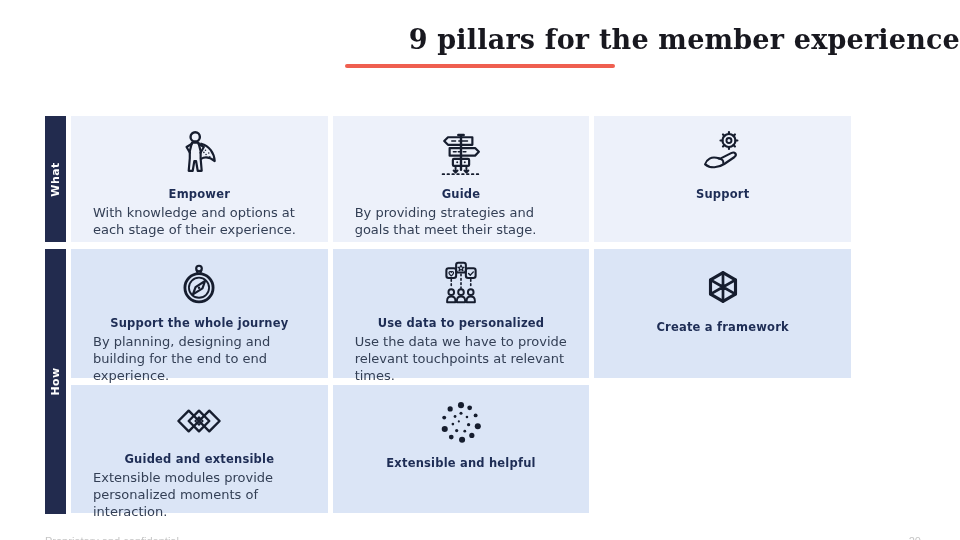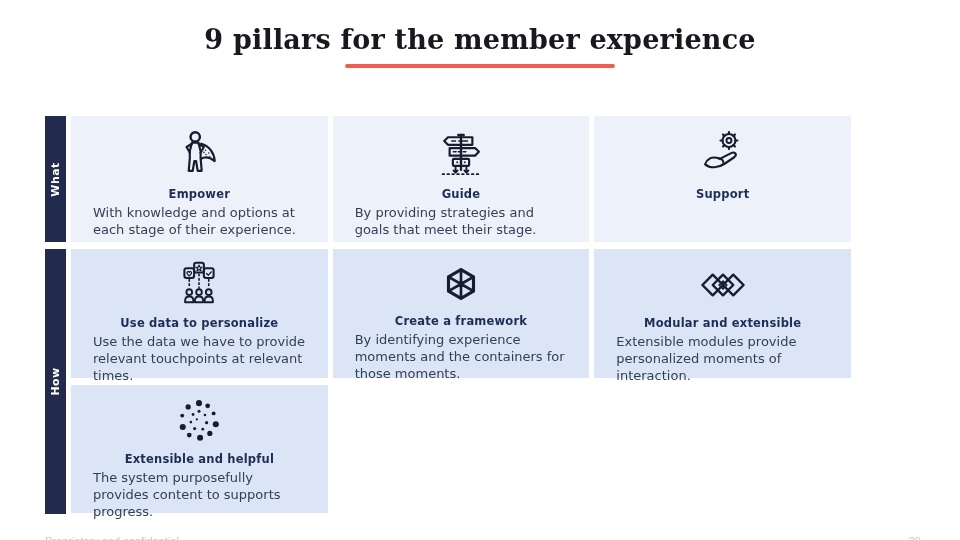--- a/index.html
+++ b/index.html
@@ -5,21 +5,21 @@
   :root{
     --accent:#ef5f50; --sidebar-bg:#222b4e; --row1-card-bg:#edf1fa; --row23-card-bg:#dbe5f6;
     --title-color:#18181f; --card-title-color:#1e2d55; --body-color:#333f55;
     --icon-color:#161d2e; --footer-color:#c6c6c6;
   }
   *{box-sizing:border-box;margin:0;padding:0}
   html,body{width:960px;height:540px}
   body{font-family:"DejaVu Sans",sans-serif;background:#fff;overflow:hidden}
   .slide{position:relative;width:960px;height:540px;background:#fff}
 
-  .title{margin-top:24px;text-align:center;font-family:"DejaVu Serif","Liberation Serif",serif;
+  .title{margin-top:24px;text-align:right;font-family:"DejaVu Serif","Liberation Serif",serif;
          font-weight:600;font-size:27px;color:var(--title-color);letter-spacing:.2px}
   .title-underline{width:270px;height:4px;border-radius:2px;background:var(--accent);margin:9px auto 0}
 
   .row-bar{position:absolute;left:45px;width:21px;background:var(--sidebar-bg);
            display:flex;align-items:center;justify-content:center}
   .row-bar span{transform:rotate(-90deg);white-space:nowrap;color:#fff;font-size:11px;
                 font-weight:bold;letter-spacing:.4px}
   .bar-what{top:92px;height:126px}
   .bar-how{top:225px;height:265px}
 
@@ -107,64 +107,77 @@
           <circle class="ic" cx="29.5" cy="11.5" r="6" stroke-width="2"></circle>
           <circle class="ic" cx="29.5" cy="11.5" r="2.3" stroke-width="1.8"></circle>
           <path class="ic" stroke-width="2" d="M35.5 11.5 H37.3 M33.7 15.7 L35 17 M29.5 17.5 V19.3 M25.3 15.7 L24 17 M23.5 11.5 H21.7 M25.3 7.3 L24 6 M29.5 5.5 V3.7 M33.7 7.3 L35 6"></path>
           <path class="ic" stroke-width="2" d="M7.5 33.5 C9 28.5 13.5 26.5 18 27.5 L21.5 28.3 L31.5 23.2 C35 21.5 37.5 24.5 34.3 27 L25.5 33 C19.5 37 12.5 37.5 7.5 33.5 Z"></path>
           <path class="ic" stroke-width="1.8" d="M20 28.2 C23 28.6 24.8 30.2 24.2 32.3"></path>
         </svg>
       </div>
       <div class="card-title">Support</div>
     </div>
 
+    <div class="card r23">
+      <div class="icon-box">
+        <svg width="52" height="52" viewBox="0 0 48 48">
+          <circle class="ic" cx="24" cy="8.8" r="2.6" stroke-width="2"></circle>
+          <path class="ic" stroke-width="1.6" d="M21.8 10.6 L22.6 13.3 M26.2 10.6 L25.4 13.3"></path>
+          <circle class="ic" cx="24" cy="26.5" r="13" stroke-width="2.6"></circle>
+          <circle class="ic" cx="24" cy="26.5" r="9.3" stroke-width="1.7"></circle>
+          <path class="ic" stroke-width="2" d="M29.6 20.3 L27.2 27.1 L18.4 32.7 L20.8 25.9 Z"></path>
+          <circle class="icf" cx="24" cy="26.5" r="1.1"></circle>
+        </svg>
+      </div>
+      <div class="card-title">Support the whole journey</div>
+      <div class="card-desc">By planning, designing and building for the end to end experience.</div>
+    </div>
 
     <div class="card r23">
       <div class="icon-box">
         <svg width="52" height="52" viewBox="0 0 48 48">
           <rect class="ic" stroke-width="1.9" x="10.5" y="8.5" width="9" height="9" rx="2"></rect>
           <rect class="ic" stroke-width="1.9" x="19.5" y="3.5" width="9" height="9" rx="2"></rect>
           <rect class="ic" stroke-width="1.9" x="28.5" y="8.5" width="9" height="9" rx="2"></rect>
           <path class="ic" stroke-width="1.1" d="M15 15.6 C12.9 14.1 12.4 12.6 13.4 11.8 C14.2 11.2 15 11.7 15 12.4 C15 11.7 15.8 11.2 16.6 11.8 C17.6 12.6 17.1 14.1 15 15.6 Z"></path>
           <path class="ic" stroke-width="1.1" d="M24 5.6 L24.8 7.5 L26.8 7.6 L25.2 8.9 L25.8 10.8 L24 9.7 L22.2 10.8 L22.8 8.9 L21.2 7.6 L23.2 7.5 Z"></path>
           <path class="ic" stroke-width="1.3" d="M31 13.3 L32.6 14.9 L35.4 11.9"></path>
           <path class="ic" stroke-width="1.5" stroke-dasharray="1.5 2.5" d="M15 19 V27 M24 14 V27 M33 19 V27"></path>
           <circle class="ic" cx="15" cy="30.6" r="2.6" stroke-width="1.8"></circle>
           <circle class="ic" cx="24" cy="30.6" r="2.6" stroke-width="1.8"></circle>
           <circle class="ic" cx="33" cy="30.6" r="2.6" stroke-width="1.8"></circle>
           <path class="ic" stroke-width="1.8" d="M11.2 40 V38.5 C11.2 36 12.8 34.6 15 34.6 C17.2 34.6 18.8 36 18.8 38.5 V40 Z"></path>
           <path class="ic" stroke-width="1.8" d="M20.2 40 V38.5 C20.2 36 21.8 34.6 24 34.6 C26.2 34.6 27.8 36 27.8 38.5 V40 Z"></path>
           <path class="ic" stroke-width="1.8" d="M29.2 40 V38.5 C29.2 36 30.8 34.6 33 34.6 C35.2 34.6 36.8 36 36.8 38.5 V40 Z"></path>
         </svg>
       </div>
-      <div class="card-title">Use data to personalize</div>
+      <div class="card-title">Use data to personalized</div>
       <div class="card-desc">Use the data we have to provide relevant touchpoints at relevant times.</div>
     </div>
 
     <div class="card r23">
       <div class="icon-box">
         <svg width="50" height="50" viewBox="0 0 48 48">
           <path class="ic" stroke-width="3" d="M24 10.2 L36 17.1 L36 30.9 L24 37.8 L12 30.9 L12 17.1 Z"></path>
           <path class="ic" stroke-width="2.6" d="M24 24 L24 10.2 M24 24 L36 17.1 M24 24 L36 30.9 M24 24 L24 37.8 M24 24 L12 30.9 M24 24 L12 17.1"></path>
         </svg>
       </div>
       <div class="card-title">Create a framework</div>
-      <div class="card-desc">By identifying experience moments and the containers for those moments.</div>
     </div>
 
     <div class="card r23">
       <div class="icon-box">
         <svg width="56" height="52" viewBox="0 0 48 48">
           <path class="ic" stroke-width="2.2" d="M14.5 14.5 L24 24 L14.5 33.5 L5 24 Z"></path>
           <path class="ic" stroke-width="2.2" d="M24 14.5 L33.5 24 L24 33.5 L14.5 24 Z"></path>
           <path class="ic" stroke-width="2.2" d="M33.5 14.5 L43 24 L33.5 33.5 L24 24 Z"></path>
           <path class="ic" stroke-width="1.6" d="M24 20.5 L27.5 24 L24 27.5 L20.5 24 Z"></path>
         </svg>
       </div>
-      <div class="card-title">Modular and extensible</div>
+      <div class="card-title">Guided and extensible</div>
       <div class="card-desc">Extensible modules provide personalized moments of interaction.</div>
     </div>
 
 
     <div class="card r23">
       <div class="icon-box">
         <svg width="52" height="52" viewBox="0 0 48 48">
           <circle class="icf" cx="24" cy="7.5" r="2.8"></circle>
             <circle class="icf" cx="32" cy="10" r="2.2"></circle>
           <circle class="icf" cx="37.5" cy="17" r="1.8"></circle>
@@ -179,21 +192,20 @@
             <circle class="icf" cx="29.5" cy="18.5" r="1.2"></circle>
           <circle class="icf" cx="31" cy="25.5" r="1.5"></circle>
             <circle class="icf" cx="27.5" cy="31.5" r="1.3"></circle>
           <circle class="icf" cx="20" cy="31" r="1.5"></circle>
             <circle class="icf" cx="16.5" cy="25" r="1.2"></circle>
           <circle class="icf" cx="18.5" cy="18" r="1.3"></circle>
             <circle class="icf" cx="22" cy="22.5" r="1"></circle>
         </svg>
       </div>
       <div class="card-title">Extensible and helpful</div>
-      <div class="card-desc">The system purposefully provides content to supports progress.</div>
     </div>
 
   </div>
 
   <div class="footer-left">Proprietary and confidential</div>
   <div class="page-num">20</div>
 
 </div>
 
 </body></html>

